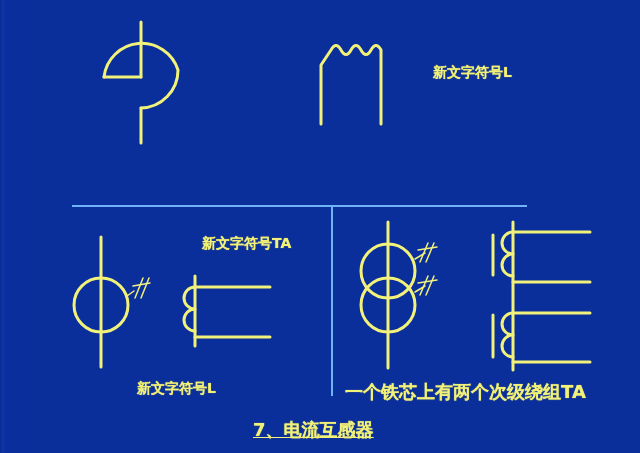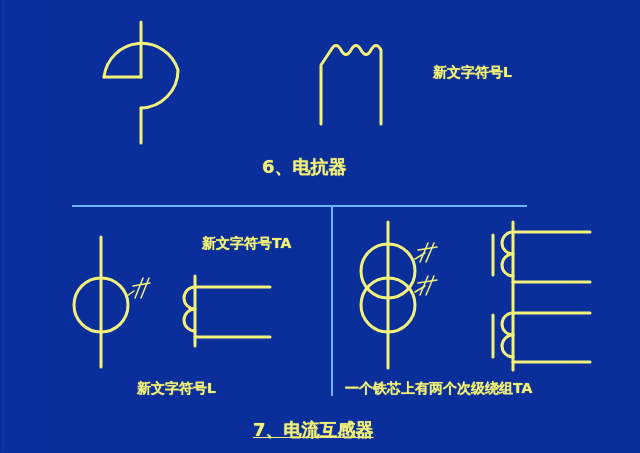--- a/index.html
+++ b/index.html
@@ -15,21 +15,21 @@
   }
   svg.art { position: absolute; left: 0; top: 0; }
   .lbl {
     position: absolute; color: #f2f27a; font-weight: bold; white-space: nowrap;
     text-shadow: 0 0 1px #c8c860;
   }
   .l-new-l { left: 433px; top: 64px; font-size: 14px; }
   .t6 { left: 262px; top: 155px; font-size: 18px; }
   .l-new-ta { left: 202px; top: 235px; font-size: 14px; text-align: center; }
   .l-single { left: 137px; top: 380px; font-size: 14px; }
-  .l-double { left: 345px; top: 380px; font-size: 14px; }
+  .l-double { left: 345px; top: 380px; font-size: 18px; }
   .t7 { left: 253px; top: 418px; font-size: 18px; text-decoration: underline; }
 </style>
 </head>
 <body>
 
 <div class="slide">
 
   <svg class="art" width="640" height="453" viewBox="0 0 640 453">
     <g fill="none" stroke="#f2f27a" stroke-width="3" stroke-linecap="round" stroke-linejoin="round">
 
@@ -87,18 +87,17 @@
       </g>
     </g>
 
     <g stroke="#6fb2f5" stroke-width="2">
       <line x1="72" y1="206" x2="527" y2="206"></line>
       <line x1="332" y1="207" x2="332" y2="396"></line>
     </g>
   </svg>
 
   <div class="lbl l-new-l">新文字符号L</div>
-  <div class="lbl t6">6、电抗器</div>
   <div class="lbl l-new-ta">新文字符号TA</div>
   <div class="lbl l-single">新文字符号L</div>
   <div class="lbl l-double">一个铁芯上有两个次级绕组TA</div>
   <div class="lbl t7">7、电流互感器</div>
 </div>
 
 </body></html>

